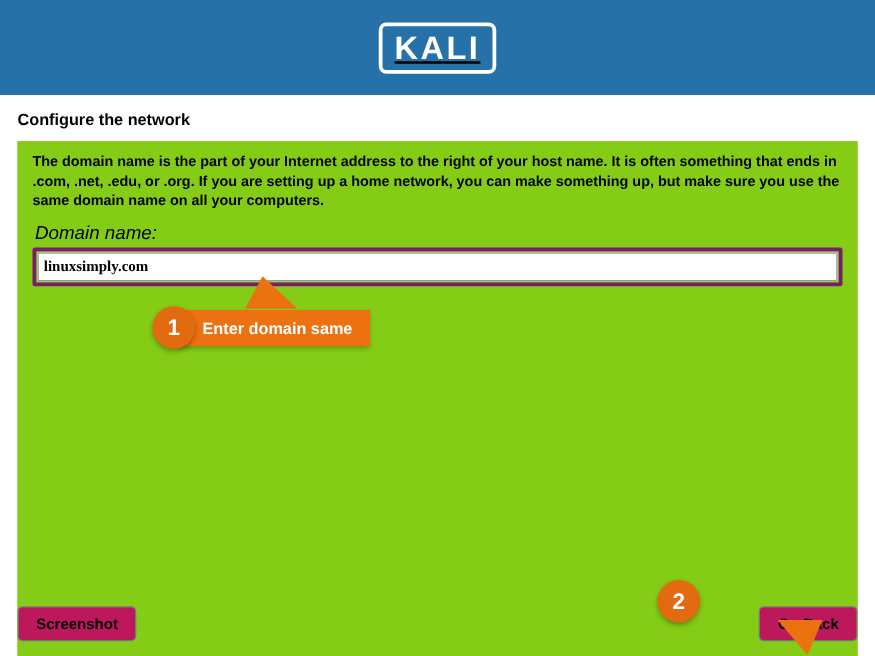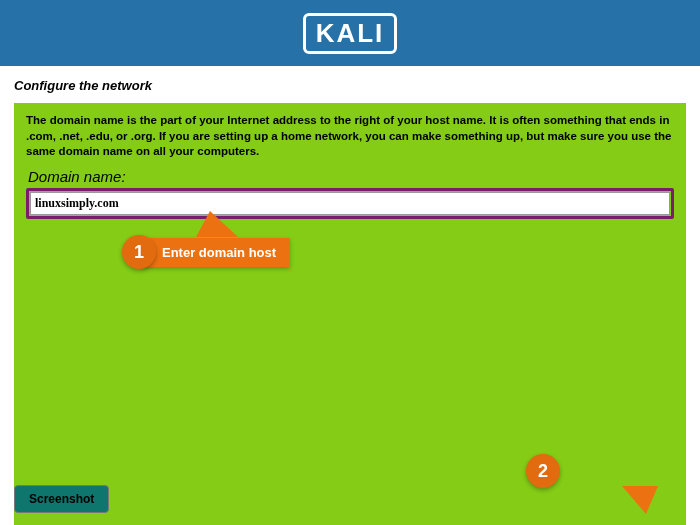--- a/index.html
+++ b/index.html
@@ -10,46 +10,46 @@
     body {
       font-family: Verdana, Arial, sans-serif;
       width: 700px;
       height: 525px;
       background: #ffffff;
       position: relative;
       overflow: hidden;
     }
     .header-banner {
       width: 100%;
-      height: 66px;
+      height: 76px;
       background: #2571a8;
       display: flex;
       align-items: center;
       justify-content: center;
+      text-decoration: underline;
     }
     .logo-box {
       border: 3px solid #ffffff;
       border-radius: 6px;
       padding: 2px 10px;
       display: flex;
       align-items: center;
     }
     .logo-text {
       color: #ffffff;
       font-size: 26px;
       font-weight: bold;
       letter-spacing: 2px;
       font-family: Arial, sans-serif;
     }
     .page-title {
       font-size: 13px;
       font-weight: bold;
       color: #000000;
       padding: 12px 14px 10px 14px;
-      font-style: italic;
     }
     .main-panel {
       border: 4px solid #84cc16;
       margin: 0 14px;
       height: 468px;
       padding: 4px 8px;
       background: #84cc16;
       position: relative;
     }
     .description-text {
@@ -144,21 +144,21 @@
       position: absolute;
       bottom: 12px;
       left: 14px;
       right: 14px;
       display: flex;
       justify-content: space-between;
       align-items: center;
     }
     .btn {
       border: 1px solid #777777;
-      background: #0f766e;
+      background: #be185d;
       border-radius: 4px;
       padding: 6px 14px;
       font-size: 12px;
       font-weight: bold;
       cursor: pointer;
       font-family: Verdana, Arial, sans-serif;
       text-align: right;
     }
     .btn-group-right {
       display: flex;
@@ -187,26 +187,27 @@
 <div class="main-panel">
   <div class="description-text">The domain name is the part of your Internet address to the right of your host name.  It is often something that ends in .com, .net, .edu, or .org.  If you are setting up a home network, you can make something up, but make sure you use the same domain name on all your computers.</div>
   <div class="field-label">Domain name:</div>
   <div class="input-wrapper">
     <input type="text" class="domain-input" value="linuxsimply.com" style="">
   </div>
 
   <div class="callout callout-1">
     <div class="callout-1-tail"></div>
     <div class="callout-circle">1</div>
-    <div class="callout-label">Enter domain host</div>
+    <div class="callout-label">Enter domain same</div>
   </div>
 
   <div class="callout callout-2">
     <div class="callout-circle">2</div>
     <div class="callout-2-tail"></div>
   </div>
 </div>
 
 <div class="bottom-bar">
   <button class="btn">Screenshot</button>
   <div class="btn-group-right">
+    <button class="btn">Go Back</button>
   </div>
 </div>
 
 </body></html>

